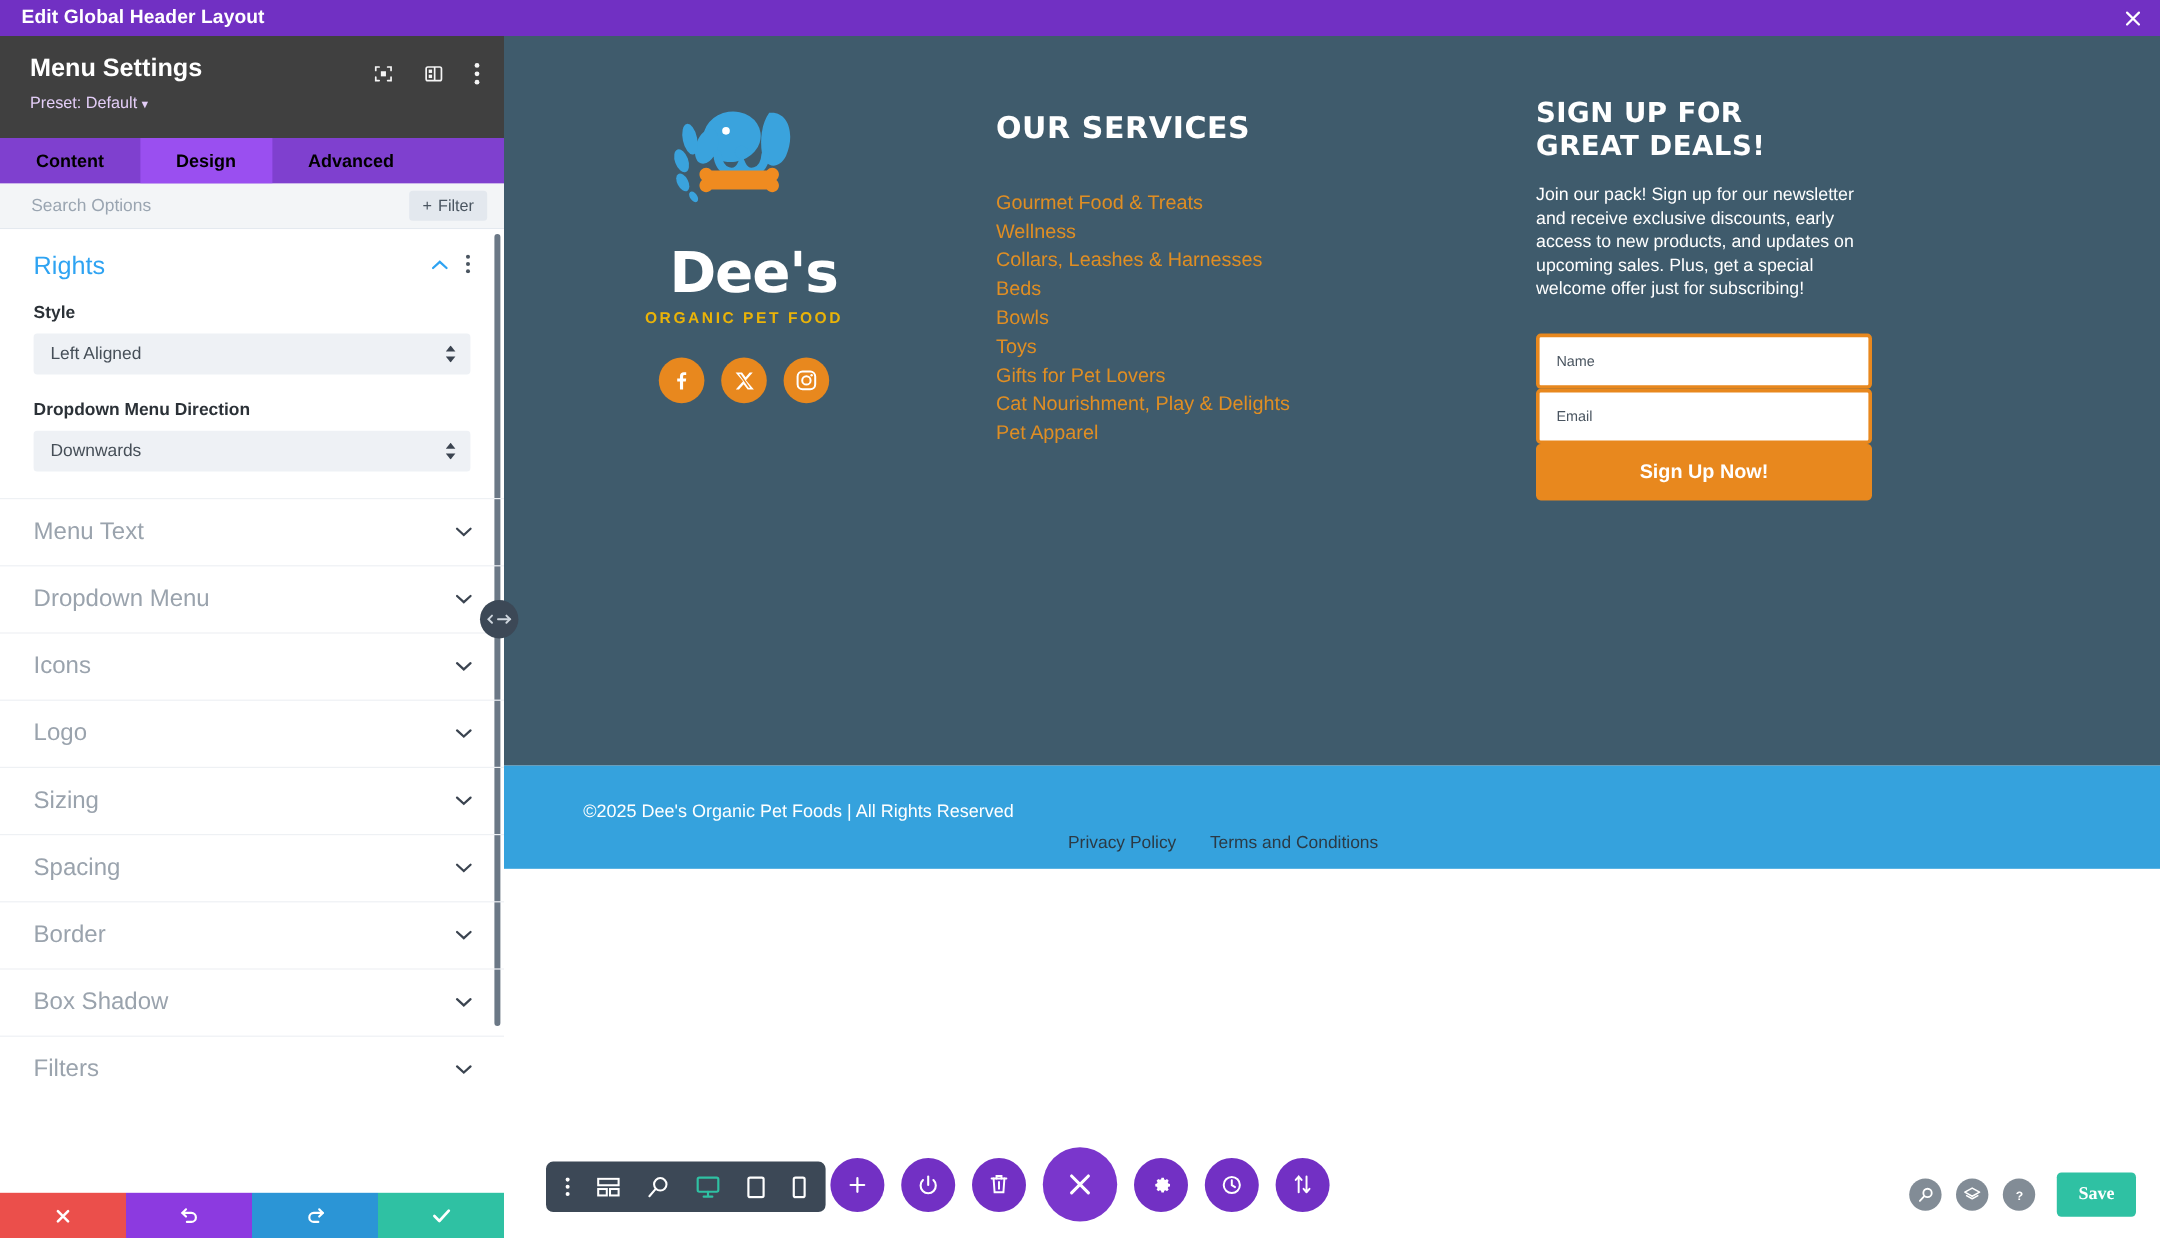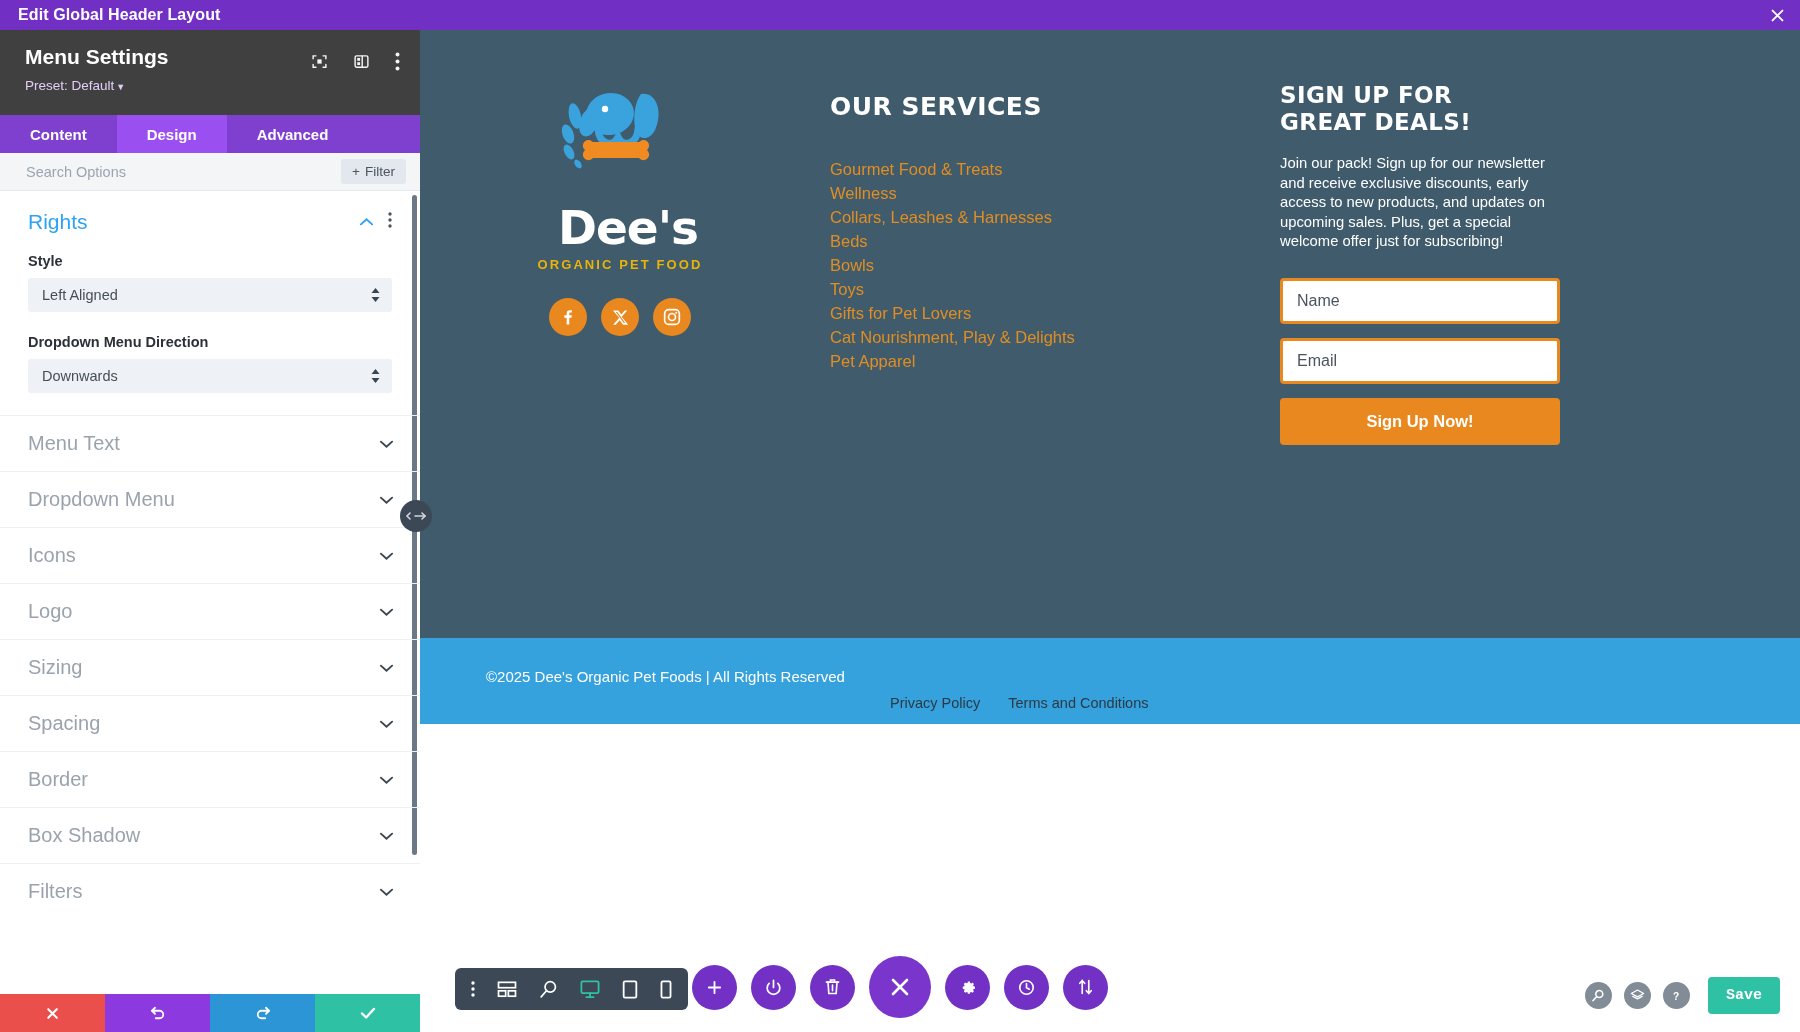--- a/index.html
+++ b/index.html
@@ -49,21 +49,21 @@
   }
   .panel-head-icons .hicon { cursor: pointer; opacity: .95; display:block;}
   .panel-head-icons svg { display: block; }
 
   .tabs {
     display: flex; background: #7f40cf; height: 38px;
   }
   .tab {
     flex: 0 0 auto; padding: 0 30px; height: 38px;
     display: flex; align-items: center; justify-content: center;
-    color: #ffffff; font-size: 15px; font-weight: 600; cursor: pointer;
+    color: #000000; font-size: 15px; font-weight: 600; cursor: pointer;
   }
   .tab.active { background: #9a4ff0; }
 
   .searchbar {
     height: 38px; background: #f3f5f7; border-bottom: 1px solid #e4e9ef;
     display: flex; align-items: center; position: relative;
   }
   .search-input {
     border: 0; background: transparent; outline: none;
     font-size: 14.5px; color: #c2410c; margin-left: 26px; width: 250px;
@@ -194,22 +194,22 @@
     line-height: 27px; letter-spacing: .4px; margin-bottom: 18px;
     max-width: 260px;
   }
   .su-body {
     color: #fff; font-size: 14.8px; line-height: 19.5px;
     max-width: 268px; margin-bottom: 26px;
   }
   .su-input {
     display: block; width: 280px; height: 46px;
     background: #fff; border: 3px solid #e8881e; border-radius: 4px;
-    font-size: 16px; color: #3b4753; padding: 0 14px;
-    font-family: inherit; outline: none; margin-bottom: 14px;
+    font-size: 12px; color: #3b4753; padding: 0 14px;
+    font-family: inherit; outline: none; 
   }
   .su-input::placeholder { color: #4a5560; }
   .su-submit {
     width: 280px; height: 47px; background: #e8881e; border: 0;
     color: #fff; font-size: 16.5px; font-weight: 700; border-radius: 4px;
     cursor: pointer; font-family: inherit;
   }
 
   .site-footer-blue {
     height: 86px; background: #35a2dd; position: relative;
@@ -248,21 +248,21 @@
     position: absolute; right: 20px; bottom: 18px;
     display: flex; align-items: center; gap: 12px; z-index: 30;
   }
   .rbtn {
     width: 27px; height: 27px; border-radius: 50%; background: #828c96;
     display: flex; align-items: center; justify-content: center; cursor: pointer;
   }
   .save-btn {
     background: #2fc1a3; color: #fff; border: 0; border-radius: 4px;
     padding: 10px 18px; font-size: 15px; font-weight: 600; cursor: pointer;
-    font-family: Liberation Mono, monospace; margin-left: 6px;
+    font-family: Liberation Serif, serif; margin-left: 6px;
   }
 </style>
 </head>
 <body>
 
 <div id="app">
 
   <div class="titlebar">
     <span class="tb-text">Edit Global Header Layout</span>
     <span class="tb-close">

